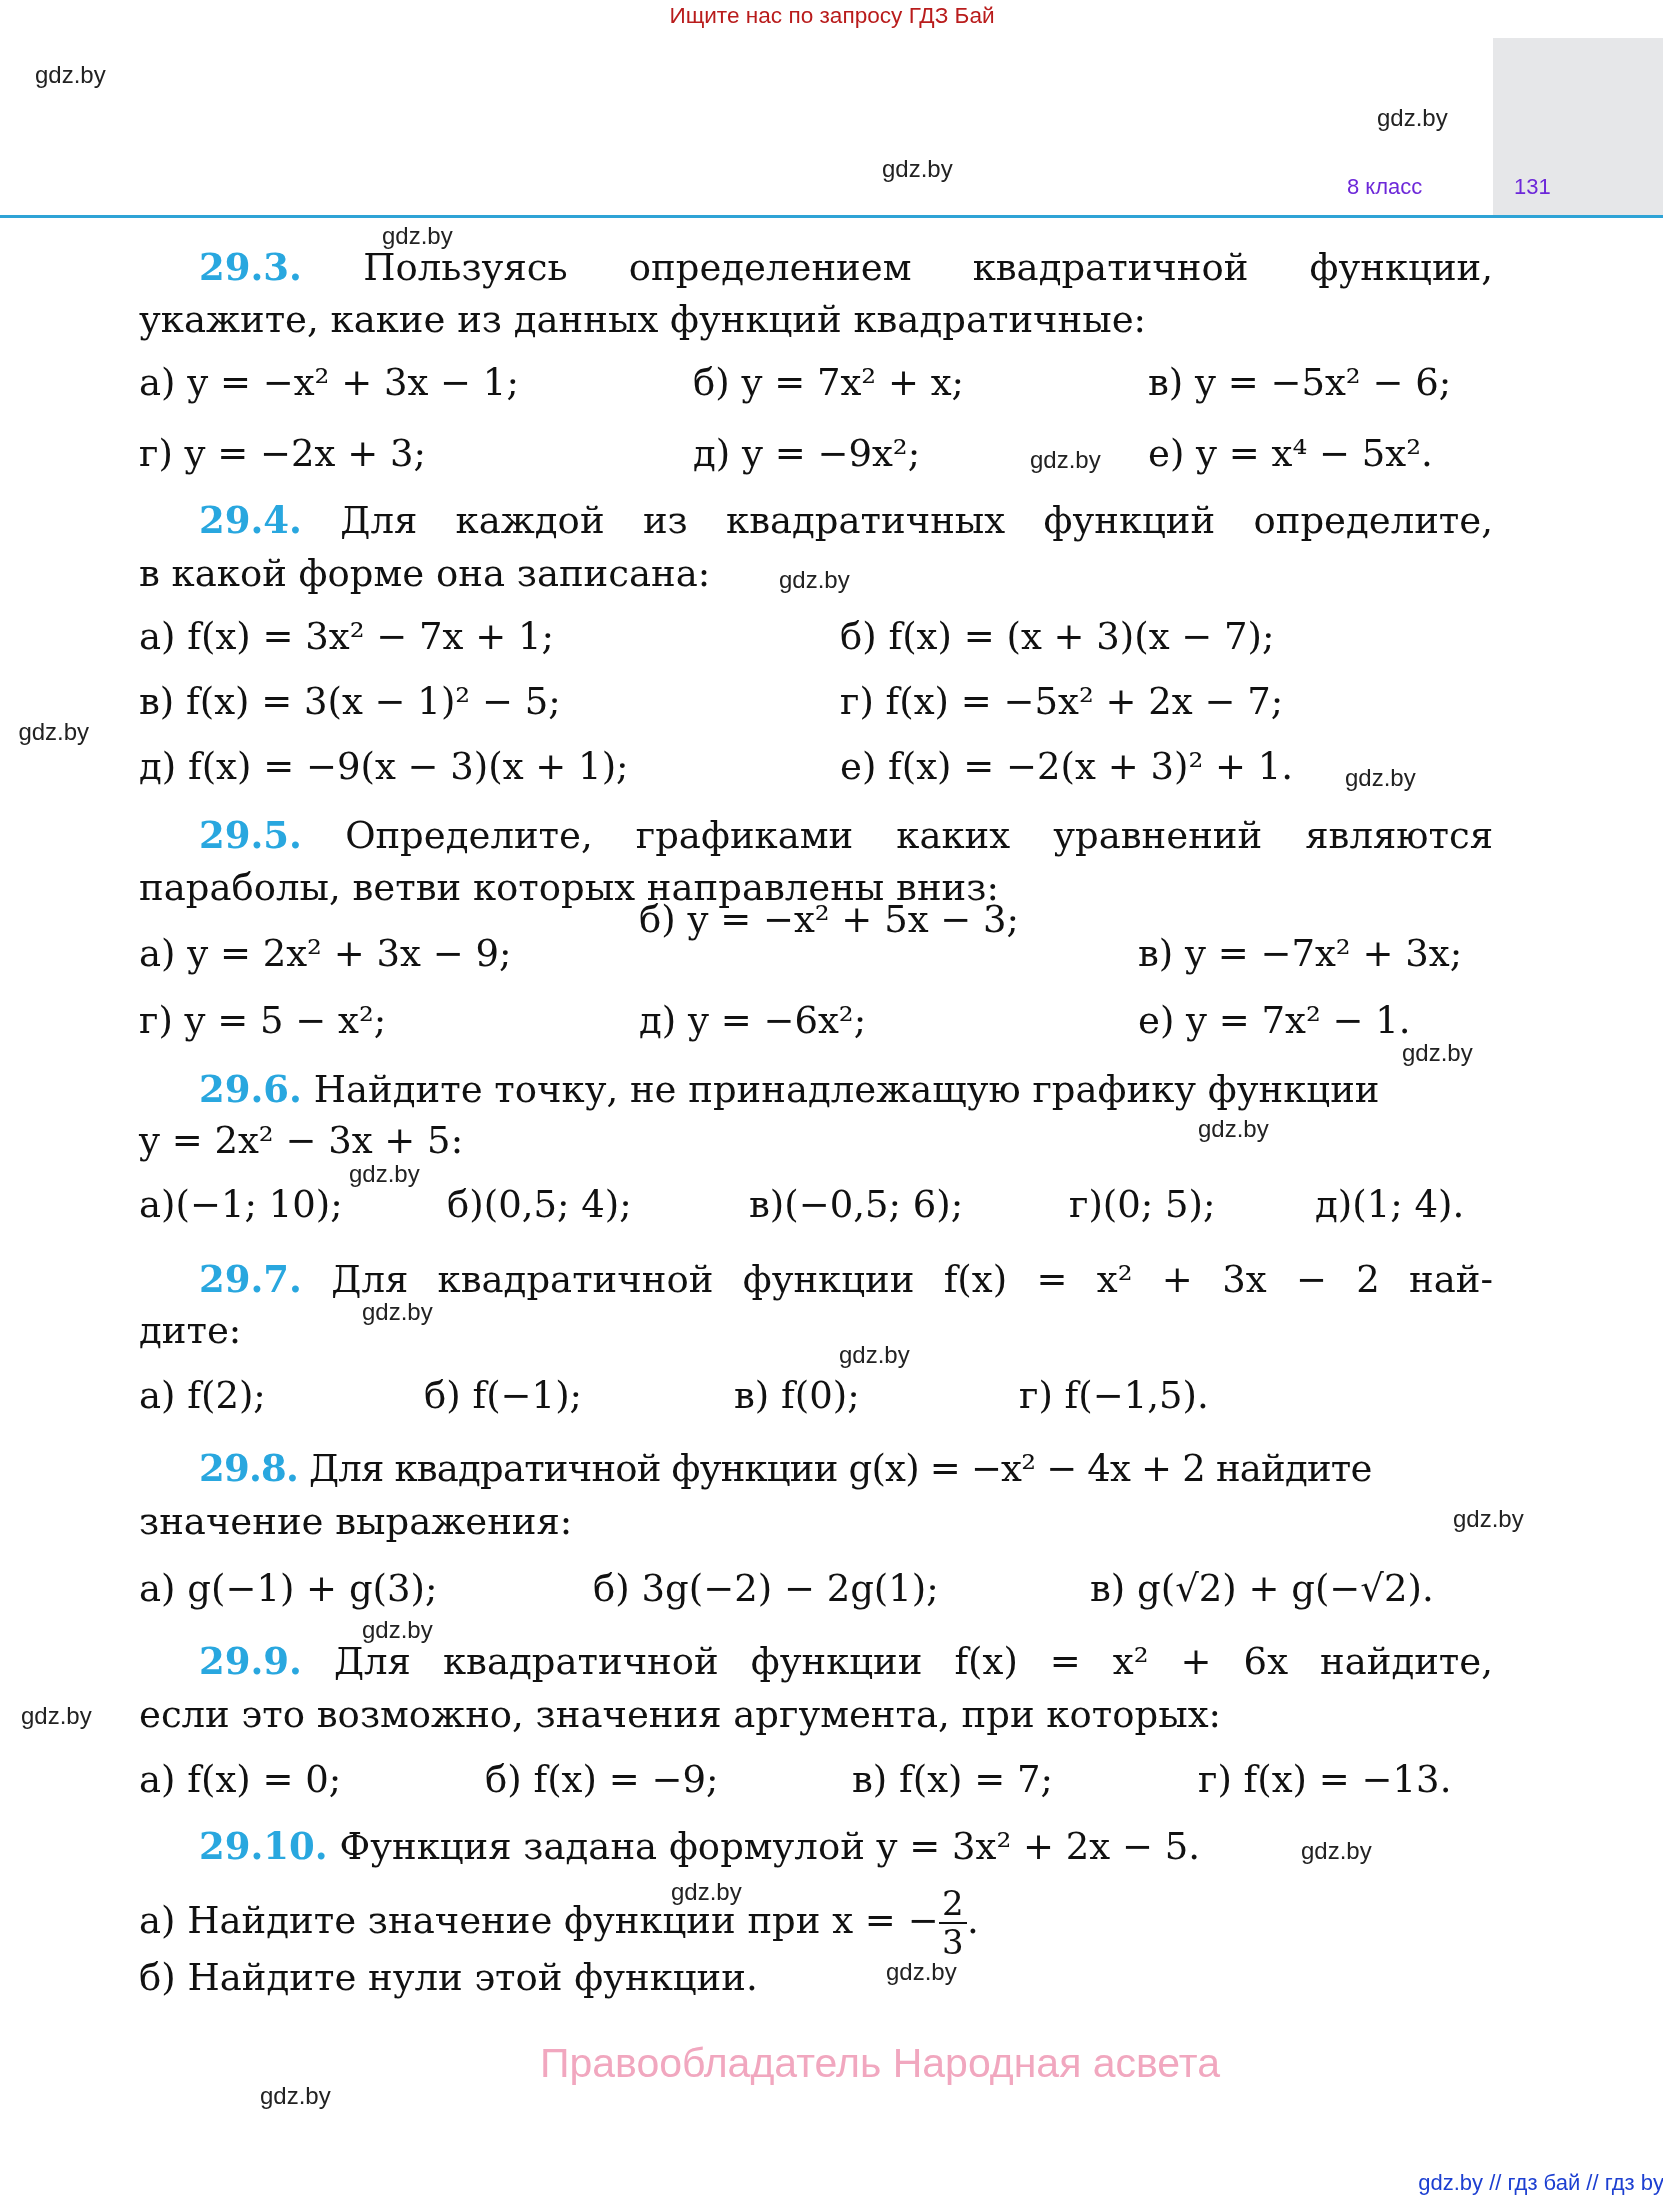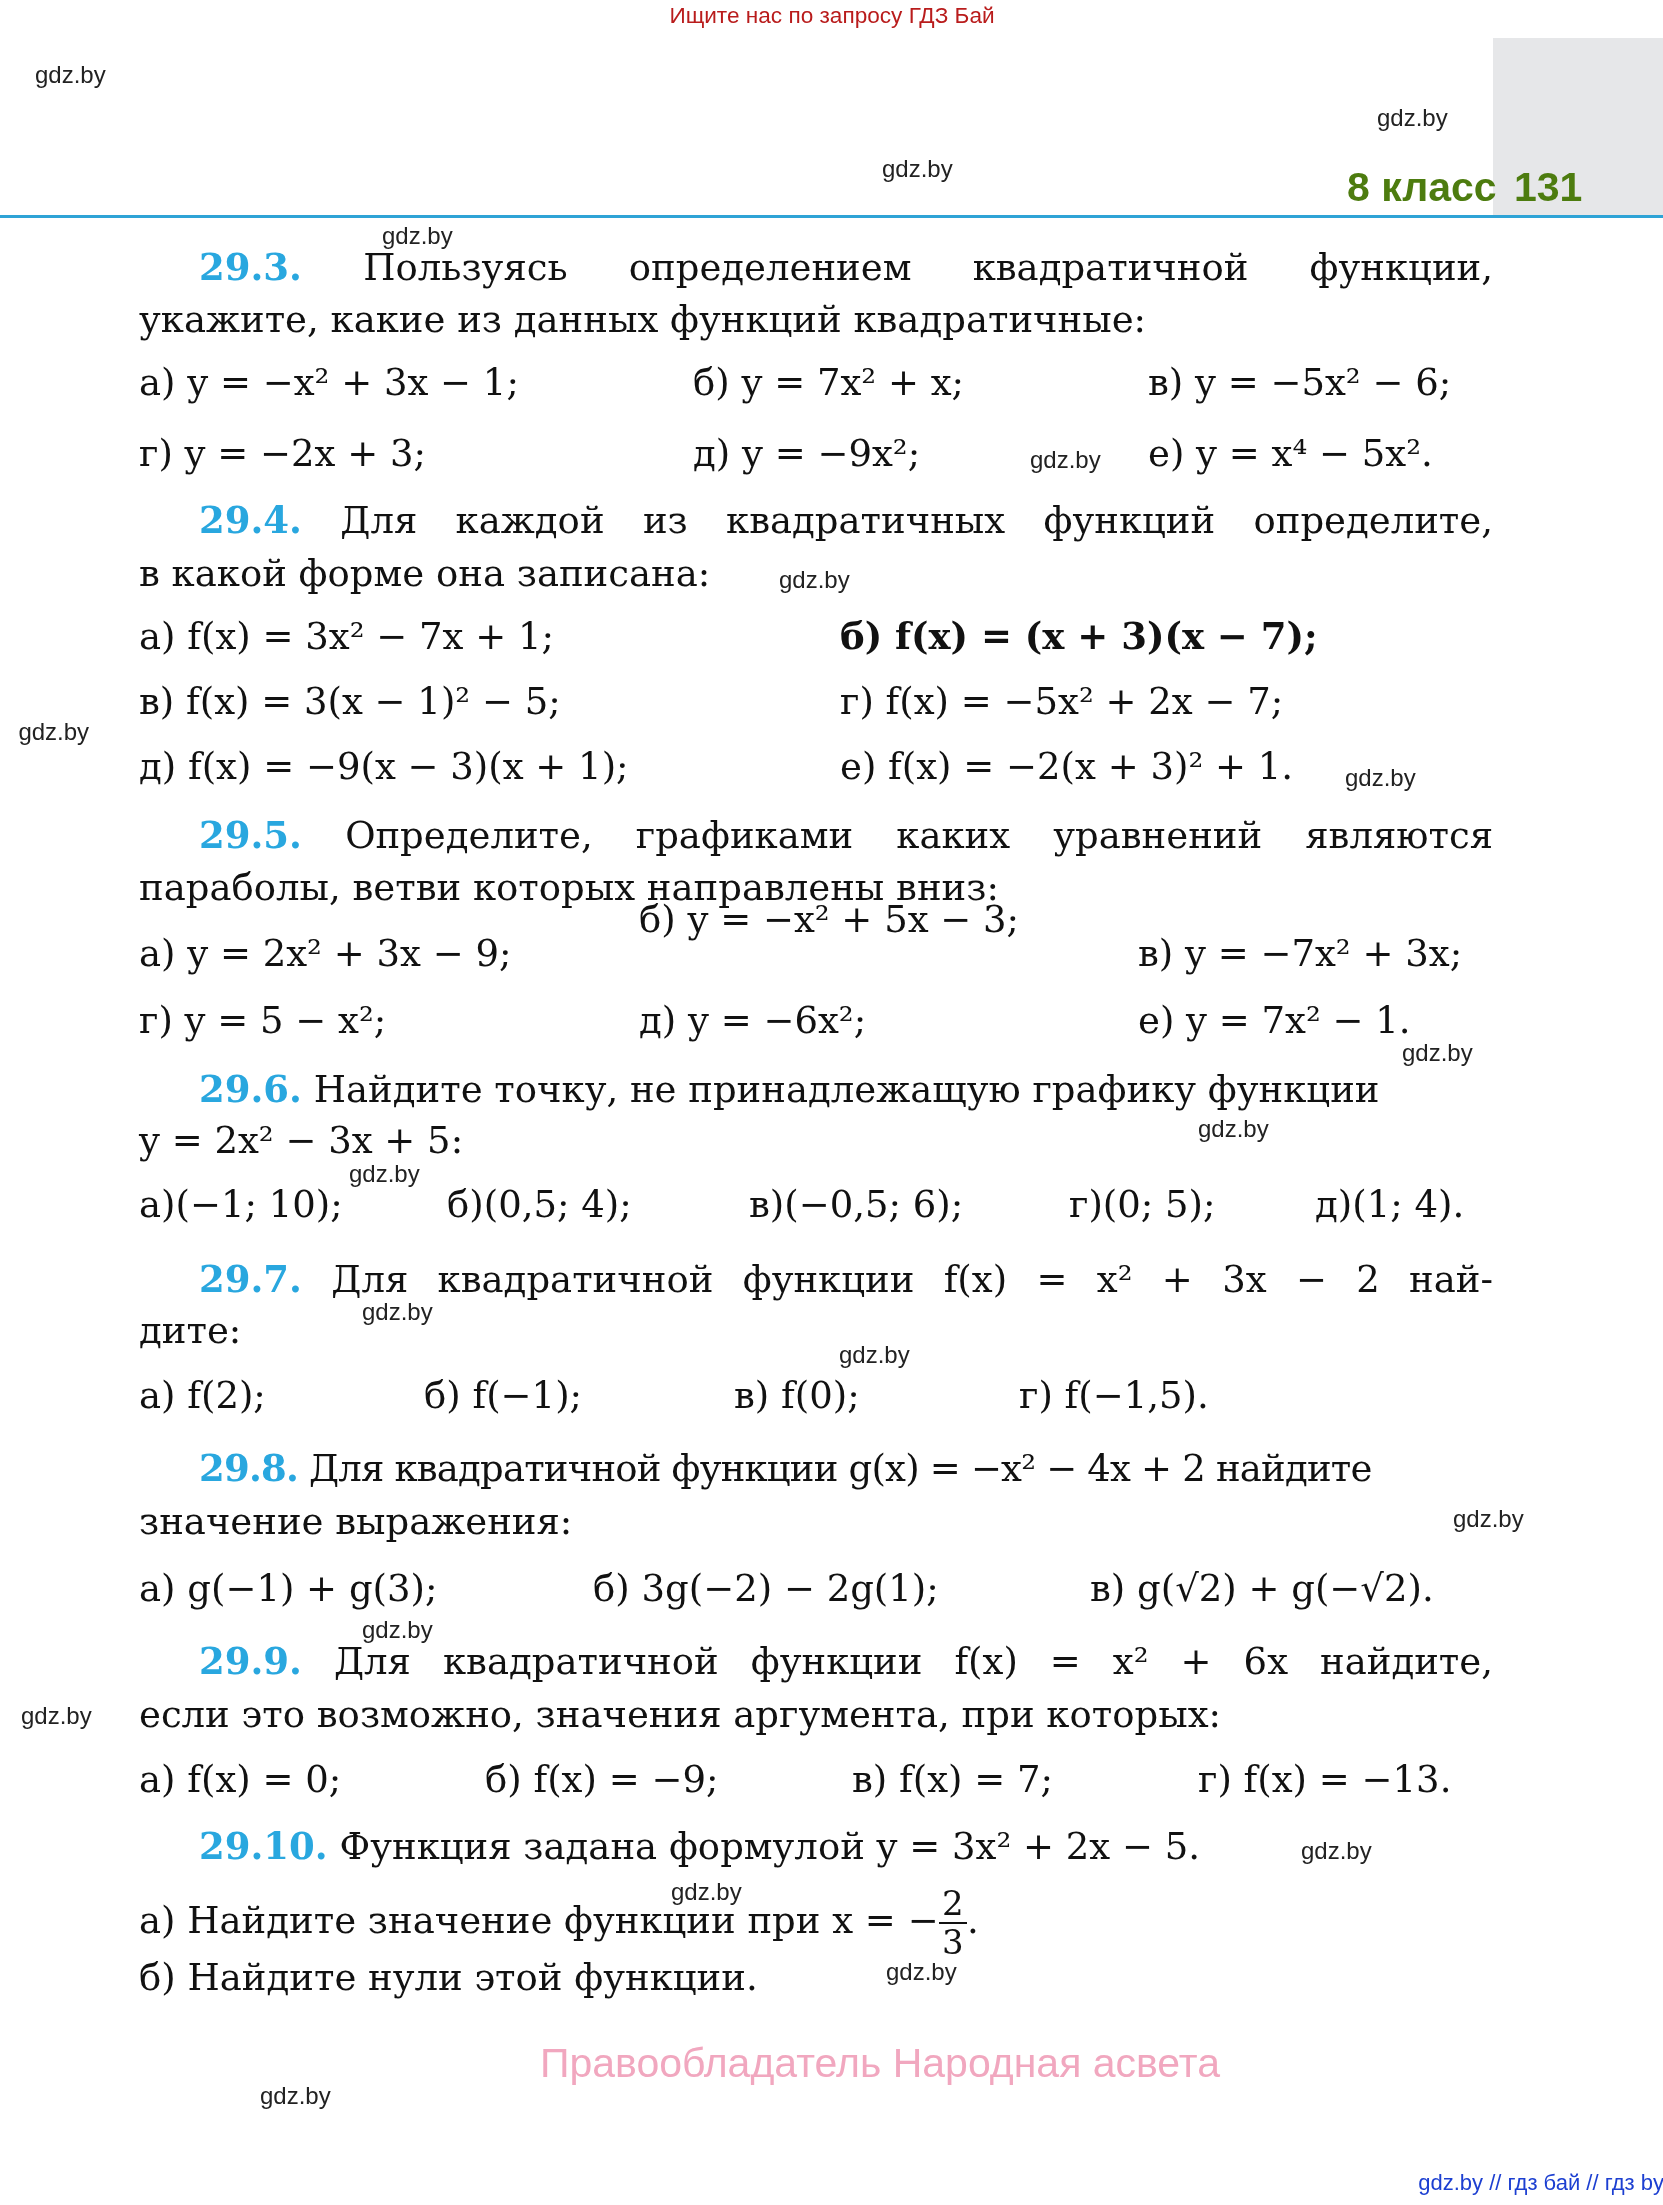--- a/index.html
+++ b/index.html
@@ -5,21 +5,21 @@
   html, body { margin:0; padding:0; }
   body {
     width:1664px; height:2205px; position:relative; overflow:hidden;
     background:#ffffff; font-family:"DejaVu Serif", serif; color:#111;
   }
   .abs { position:absolute; white-space:nowrap; }
   .wm { font-family:Liberation Sans, sans-serif; font-size:24px; color:#222; transform:translateY(-50%); }
   .top-ad { font-family:"Liberation Sans", sans-serif; font-size:22.6px; color:#b91c1c; left:0; width:1664px; text-align:center; top:3.4px; }
   .grey-box { position:absolute; left:1493px; top:38px; width:170px; height:179px; background:#e6e7e9; }
   .rule { position:absolute; left:0; top:215px; width:1664px; height:3.4px; background:#2ea3d6; }
-  .hdr { font-family:"Liberation Sans", sans-serif; font-size:41px; color:#4d7c0f; transform:translateY(-50%);font-weight:bold; }
+  .hdr { font-family:"Liberation Sans", sans-serif; font-size:22px; color:#6d28d9; transform:translateY(-50%); }
   .line { position:absolute; left:139px; width:1354px; font-size:37px; line-height:44px; transform:translateY(-50%); white-space:nowrap; }
   .line.just { text-align:justify; text-align-last:justify; }
   .num { color:#29a7df; font-weight:bold; }
   .ind { padding-left:60px; }
   .item { position:absolute; font-size:37px; transform:translateY(-50%); white-space:nowrap; }
   .m { font-family:"DejaVu Serif", serif; }
   .frac { display:inline-block; vertical-align:middle; text-align:center; font-size:34px; line-height:37px; }
   .frac .n { display:block; border-bottom:2.5px solid #111; padding:0 3.4px; }
   .frac .d { display:block; }
   .pink { font-family:"Liberation Sans", sans-serif; font-size:41px; color:#f1a7bf; left:0; width:1664px; text-align:center; transform:translateY(-50%);padding-left:48px; }
@@ -61,21 +61,21 @@
 <div class="item" style="left:139px; top:382px;"><span>а)</span> <span class="m">y = −x² + 3x − 1;</span></div>
 <div class="item" style="left:693px; top:382px;"><span>б)</span> <span class="m">y = 7x² + x;</span></div>
 <div class="item" style="left:1148px; top:382px;"><span>в)</span> <span class="m">y = −5x² − 6;</span></div>
 <div class="item" style="left:139px; top:453px;"><span>г)</span> <span class="m">y = −2x + 3;</span></div>
 <div class="item" style="left:693px; top:453px;"><span>д)</span> <span class="m">y = −9x²;</span></div>
 <div class="item" style="left:1148px; top:453px;"><span>е)</span> <span class="m">y = x⁴ − 5x².</span></div>
 
 <div class="line just ind" style="top:520px; width:1294px;"><span class="num">29.4.</span> <span>Для каждой из квадратичных функций определите,</span></div>
 <div class="line" style="top:574px;">в какой форме она записана:</div>
 <div class="item" style="left:139px; top:636px;"><span>а)</span> <span class="m">f(x) = 3x² − 7x + 1;</span></div>
-<div class="item" style="left:840px; top:636px;font-weight:bold;"><span>б)</span> <span class="m">f(x) = (x + 3)(x − 7);</span></div>
+<div class="item" style="left:840px; top:636px;"><span>б)</span> <span class="m">f(x) = (x + 3)(x − 7);</span></div>
 <div class="item" style="left:139px; top:701px;"><span>в)</span> <span class="m">f(x) = 3(x − 1)² − 5;</span></div>
 <div class="item" style="left:840px; top:701px;"><span>г)</span> <span class="m">f(x) = −5x² + 2x − 7;</span></div>
 <div class="item" style="left:139px; top:766px;"><span>д)</span> <span class="m">f(x) = −9(x − 3)(x + 1);</span></div>
 <div class="item" style="left:840px; top:766px;"><span>е)</span> <span class="m">f(x) = −2(x + 3)² + 1.</span></div>
 
 <div class="line just ind" style="top:835px; width:1294px;"><span class="num">29.5.</span> <span>Определите, графиками каких уравнений являются</span></div>
 <div class="line" style="top:888px;">параболы, ветви которых направлены вниз:</div>
 <div class="item" style="left:139px; top:953px;"><span>а)</span> <span class="m">y = 2x² + 3x − 9;</span></div>
 <div class="item" style="left:639px; top:919px;"><span>б)</span> <span class="m">y = −x² + 5x − 3;</span></div>
 <div class="item" style="left:1138px; top:953px;"><span>в)</span> <span class="m">y = −7x² + 3x;</span></div>

